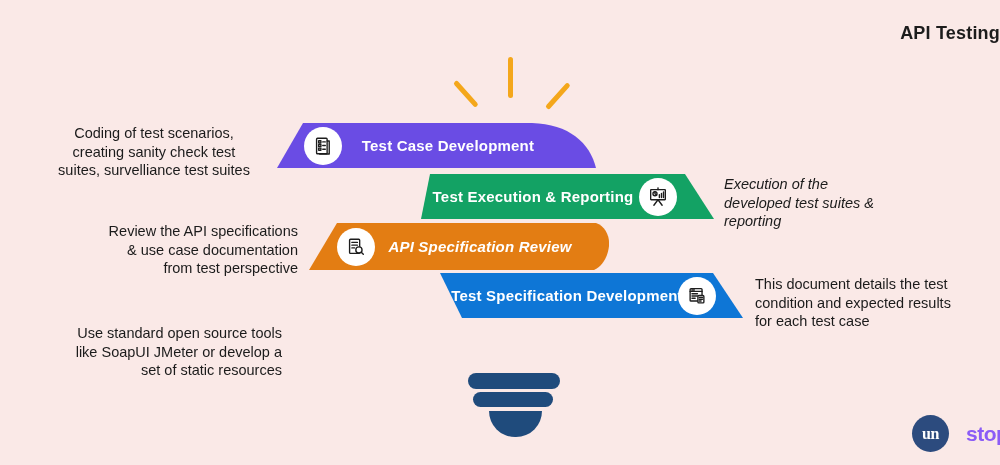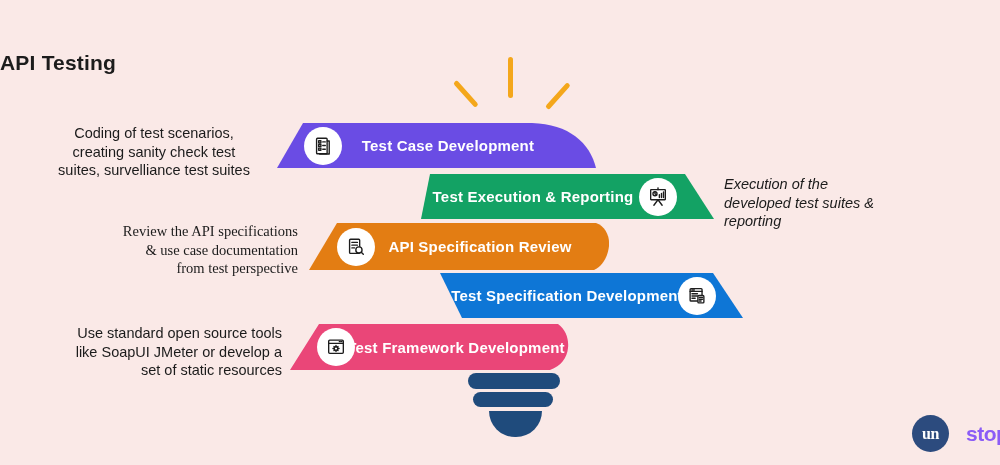--- a/index.html
+++ b/index.html
@@ -2,33 +2,33 @@
 <html><head>
 <meta charset="utf-8">
 <style>
   html,body{margin:0;padding:0;background:#ffffff;}
   .canvas{
     position:relative;width:1000px;height:465px;overflow:hidden;
     font-family:"Liberation Sans",sans-serif;
     background:#FAE9E7;
   }
   .title{
-    position:absolute;top:23px;left:0;width:1000px;text-align:left;
-    font-size:21px;font-weight:600;color:#1c1c1c;letter-spacing:.2px;margin-top:28px;
+    position:absolute;top:23px;left:0;width:1000px;text-align:right;
+    font-size:18px;font-weight:600;color:#1c1c1c;letter-spacing:.2px;
   }
   
   .ray{position:absolute;border-radius:3px;}
   .ray-mid{left:508px;top:57px;width:5px;height:41px;}
   .ray-left{left:454px;top:81px;width:33px;height:5px;transform:rotate(48deg);transform-origin:2.5px 2.5px;}
   .ray-right{left:546px;top:104px;width:33px;height:5px;transform:rotate(-48deg);transform-origin:2.5px 2.5px;}
   
   .ribbon{position:absolute;}
   .r1{left:277px;top:123px;width:320px;height:45px;clip-path:path("M26 0 L255 0 C292 1 313 20 319 45 L0 45 Z");text-align:right;}
   .r2{left:421px;top:174px;width:293px;height:45px;clip-path:polygon(9px 0,264px 0,293px 45px,0 45px);}
-  .r3{left:309px;top:223px;width:300px;height:47px;clip-path:path("M28 0 L287 0 C296 3 301 13 300 23 C299 33 294 43 285 47 L0 47 Z");}
+  .r3{left:309px;top:223px;width:300px;height:47px;clip-path:path("M28 0 L287 0 C296 3 301 13 300 23 C299 33 294 43 285 47 L0 47 Z");font-style:italic;}
   .r4{left:440px;top:273px;width:303px;height:45px;clip-path:polygon(0 0,273px 0,303px 45px,22px 45px);}
   .r5{left:290px;top:324px;width:292px;height:46px;clip-path:path("M29 0 L268 0 C276 6 279 15 278 24 C277 34 271 42 260 46 L0 46 Z");}
   .icon-circle{
     position:absolute;width:38px;height:38px;border-radius:50%;background:#fff;
     display:flex;align-items:center;justify-content:center;
   }
   .r1 .icon-circle{left:27px;top:3.5px;}
   .r2 .icon-circle{left:218px;top:3.5px;}
   .r3 .icon-circle{left:28px;top:4.5px;}
   .r4 .icon-circle{left:238px;top:3.5px;}
@@ -39,21 +39,21 @@
   }
   .r1 .ribbon-label{left:71px;width:200px;}
   .r2 .ribbon-label{left:12px;width:200px;}
   .r3 .ribbon-label{left:71px;width:200px;}
   .r4 .ribbon-label{left:17px;width:220px;}
   .r5 .ribbon-label{left:66px;width:200px;}
   
   .note{position:absolute;font-size:14.5px;line-height:18.5px;color:#1b1b1b;white-space:pre-line;}
   .note-1{left:40px;top:124px;width:228px;text-align:center;}
   .note-2{left:724px;top:175px;width:210px;text-align:left;font-style:italic;}
-  .note-3{left:70px;top:222px;width:228px;text-align:right;font-family:Liberation Serif, serif;}
+  .note-3{left:70px;top:222px;width:228px;text-align:right;}
   .note-4{left:755px;top:275px;width:230px;text-align:left;}
   .note-5{left:54px;top:324px;width:228px;text-align:right;}
   
   .base-bar1{position:absolute;left:468px;top:373px;width:92px;height:16px;border-radius:8px;}
   .base-bar2{position:absolute;left:473px;top:392px;width:80px;height:15px;border-radius:8px;}
   .base-dome{position:absolute;left:489px;top:411px;width:53px;height:26px;border-radius:0 0 27px 27px;}
   
   .logo{position:absolute;left:912px;top:415px;display:flex;align-items:center;}
   .logo-circle{width:37px;height:37px;border-radius:50%;display:flex;align-items:center;justify-content:center;
     color:#fff;font-weight:700;font-size:16px;letter-spacing:-.5px;font-family:Liberation Serif, serif;}
@@ -126,33 +126,24 @@
         <rect x="4.5" y="4" width="13" height="13.5" rx="1"></rect>
         <path d="M4.5 7h13"></path>
         <path d="M6.3 5.5h1M8.1 5.5h1"></path>
         <path d="M6.5 9.5h6M6.5 12h6M6.5 14.5h3.5"></path>
         <rect x="13" y="11.5" width="6.5" height="8" rx="1" fill="#ffffff"></rect>
         <path d="M14.5 13.5h3.5M14.5 15.5h3.5M14.5 17.5h2"></path>
       </svg>
     </span>
     <span class="ribbon-label">Test Specification Development</span>
   </div>
+  <div class="note note-4">This document details the test
+condition and expected results
+for each test case</div>
 
-  <div class="ribbon r5" style="background-color: rgb(234, 70, 120);">
-    <span class="icon-circle">
-      <svg class="icon-svg" width="22" height="22" viewBox="0 0 24 24" fill="none" stroke="#1d1d1d" stroke-width="1.5" stroke-linecap="round" stroke-linejoin="round">
-        <rect x="4" y="4.5" width="16" height="14.5" rx="1.2"></rect>
-        <path d="M4 8h16"></path>
-        <path d="M15.6 6.2h.9M17.6 6.2h.9"></path>
-        <circle cx="12" cy="13.7" r="2"></circle>
-        <path d="M12 10.4v1M12 16v1M8.7 13.7h1M14.3 13.7h1M9.8 11.5l.7.7M13.5 15.2l.7.7M14.2 11.5l-.7.7M10.5 15.2l-.7.7"></path>
-      </svg>
-    </span>
-    <span class="ribbon-label">Test Framework Development</span>
-  </div>
   <div class="note note-5">Use standard open source tools
 like SoapUI JMeter or develop a
 set of static resources</div>
 
   <div class="base-bar1" style="background-color: rgb(31, 75, 124);"></div>
   <div class="base-bar2" style="background-color: rgb(31, 75, 124);"></div>
   <div class="base-dome" style="background-color: rgb(31, 75, 124);"></div>
 
   <div class="logo">
     <span class="logo-circle" style="background-color: rgb(44, 75, 126);">un</span>

